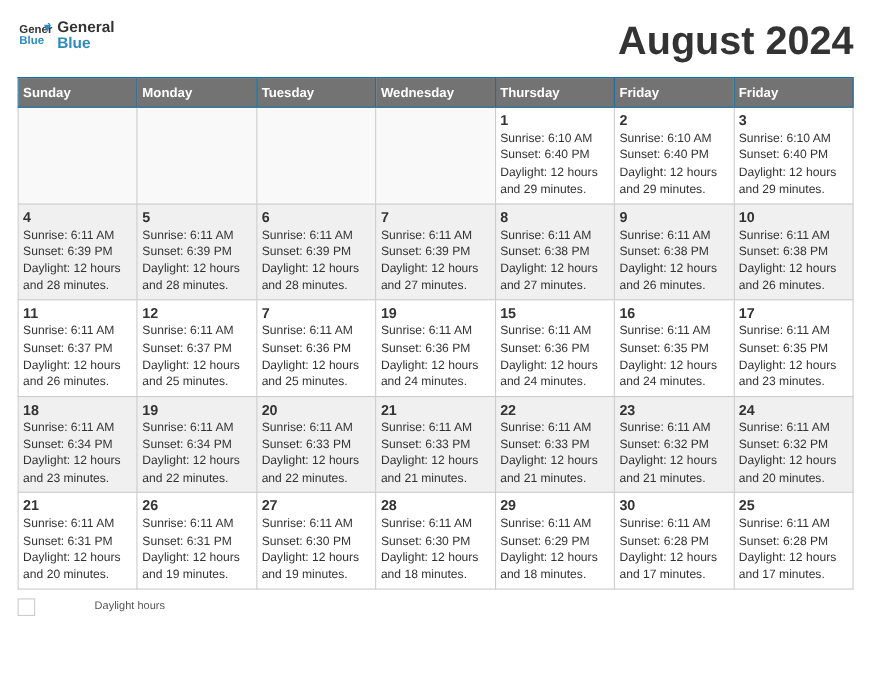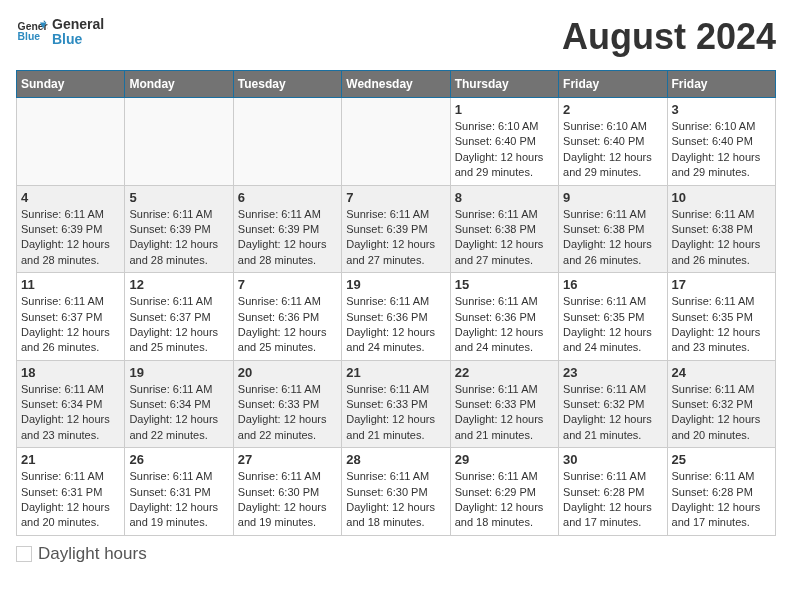--- a/index.html
+++ b/index.html
@@ -73,22 +73,23 @@
     }
     .day-info {
       font-size: 11px;
       line-height: 1.4;
       color: #333;
     }
     .footer {
       display: flex;
       align-items: center;
       margin-top: 8px;
-      font-size: 17px;
+      font-size: 10px;
       color: #555;
+      gap: 48px;
     }
     .footer-box {
       width: 16px;
       height: 16px;
       background: #fff;
       border: 1px solid #ccc;
       margin-right: 6px;
     }
   </style>
 </head>

